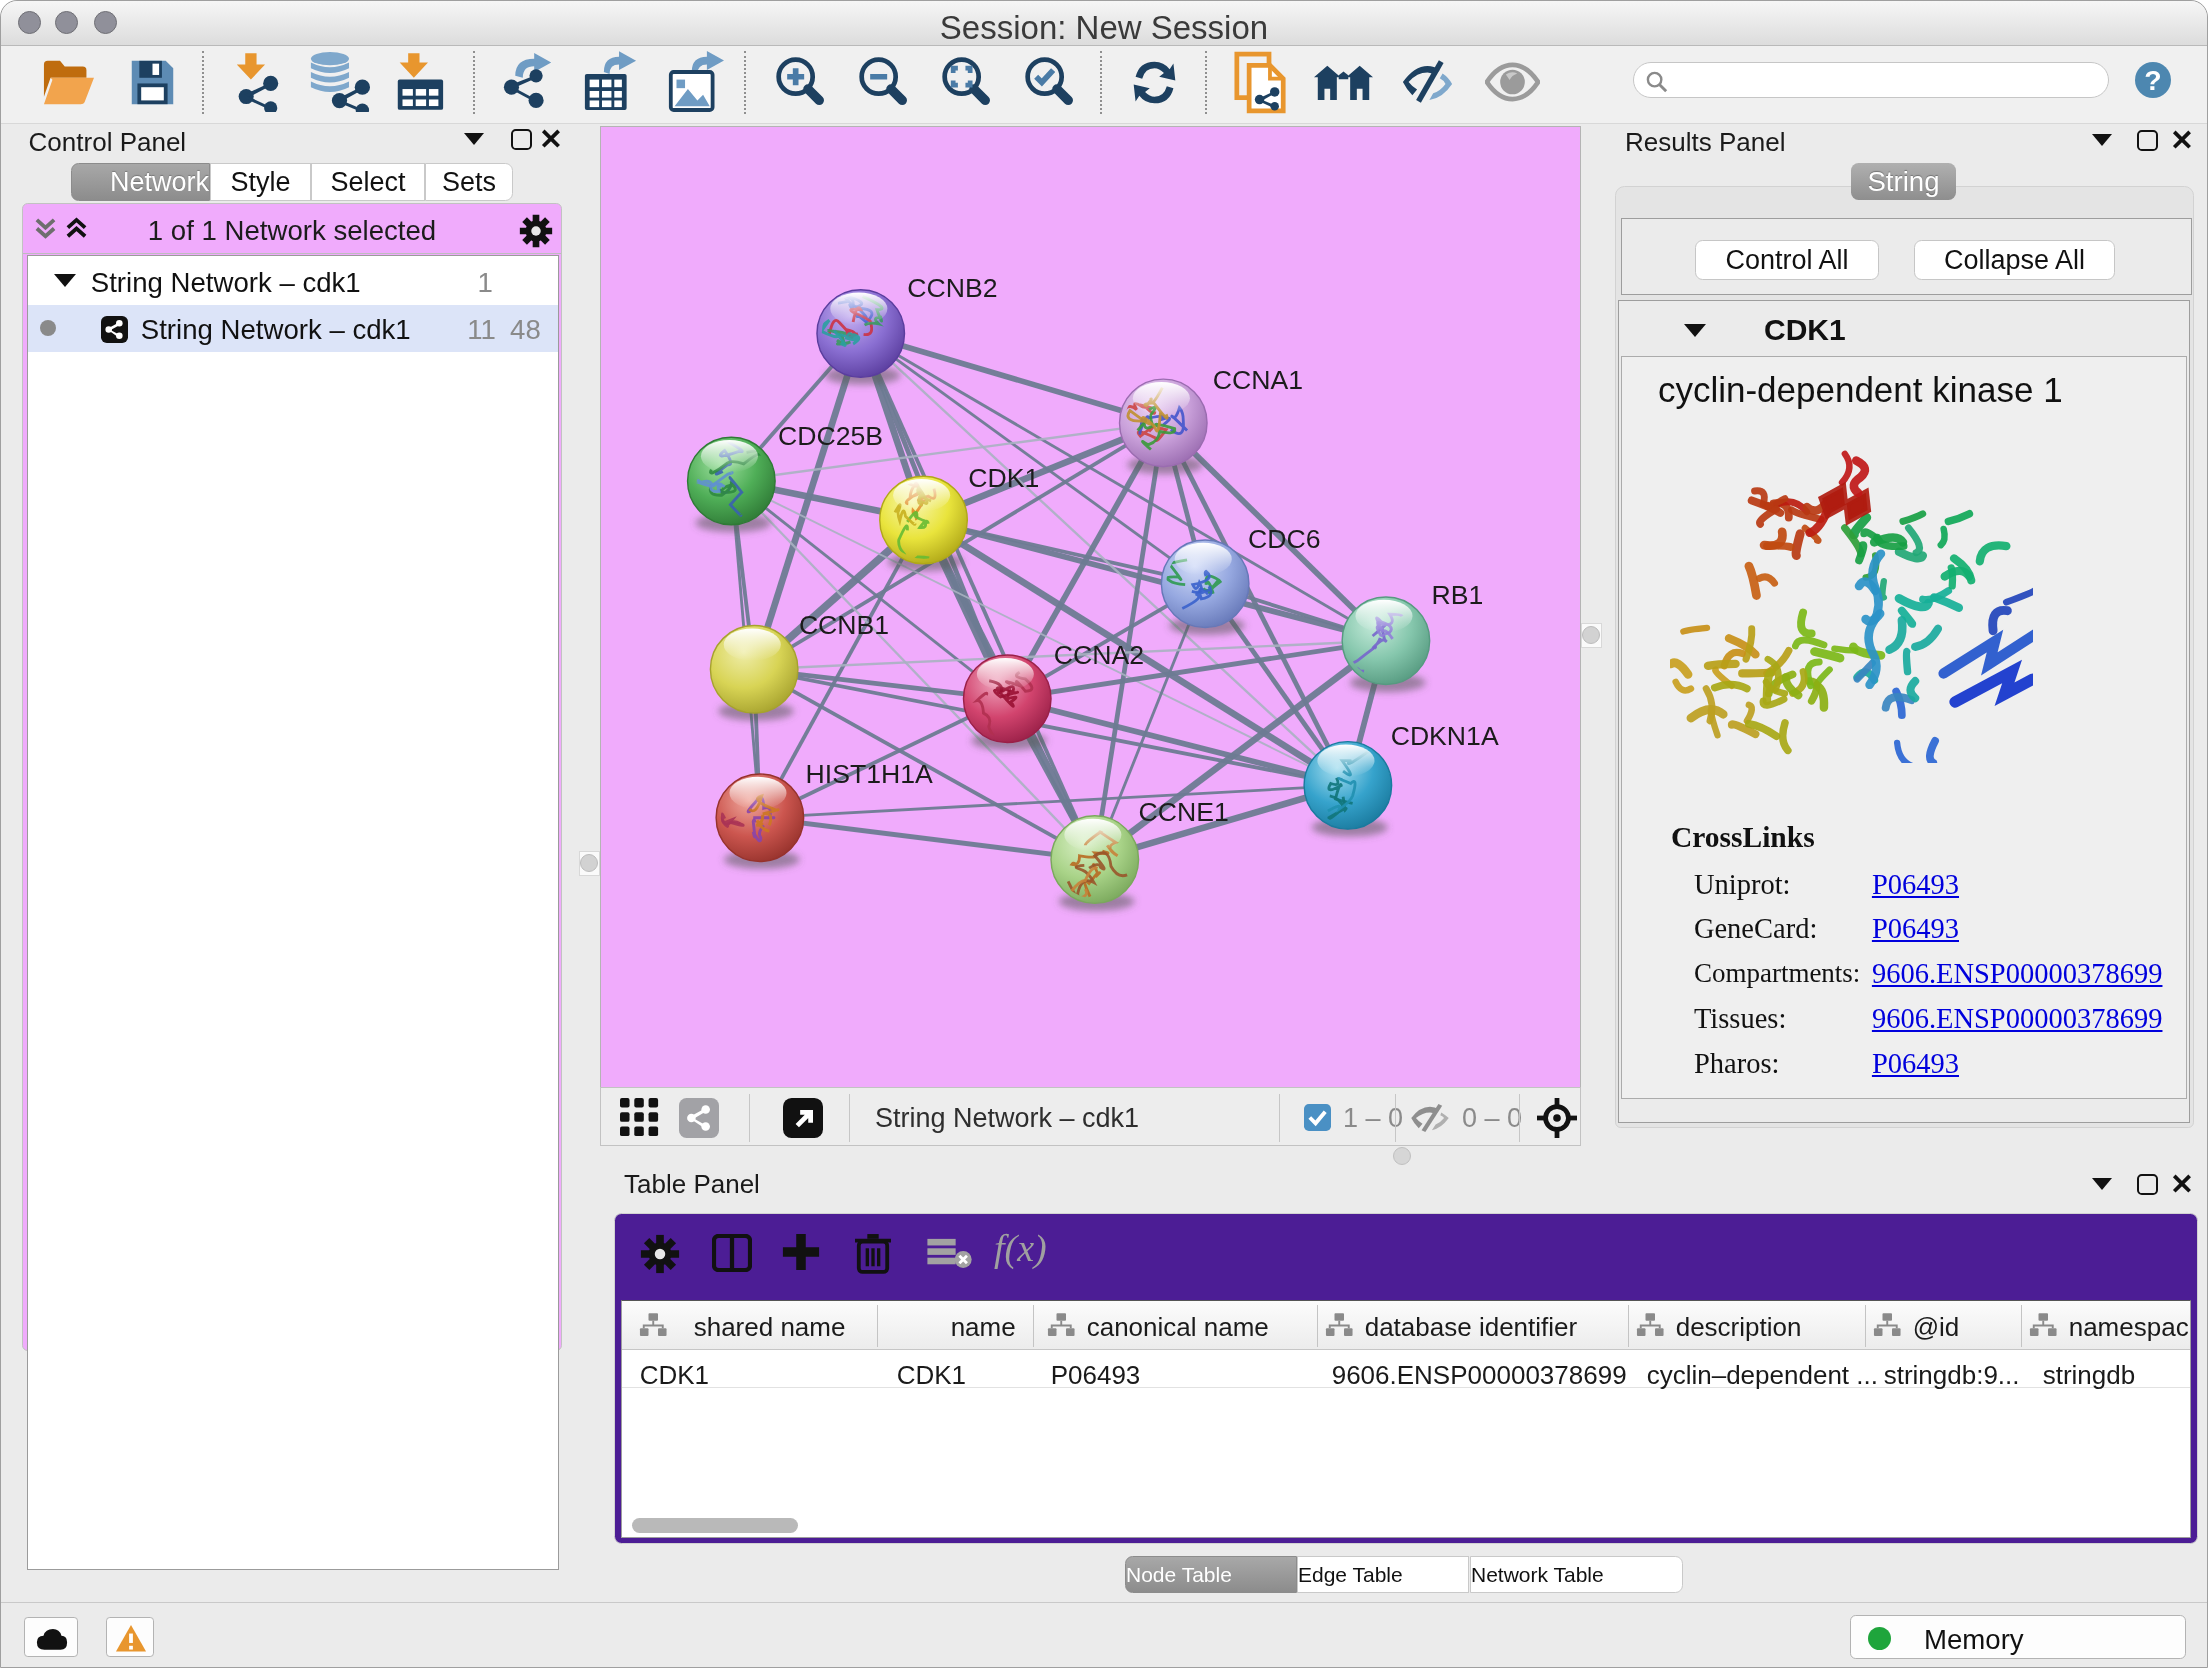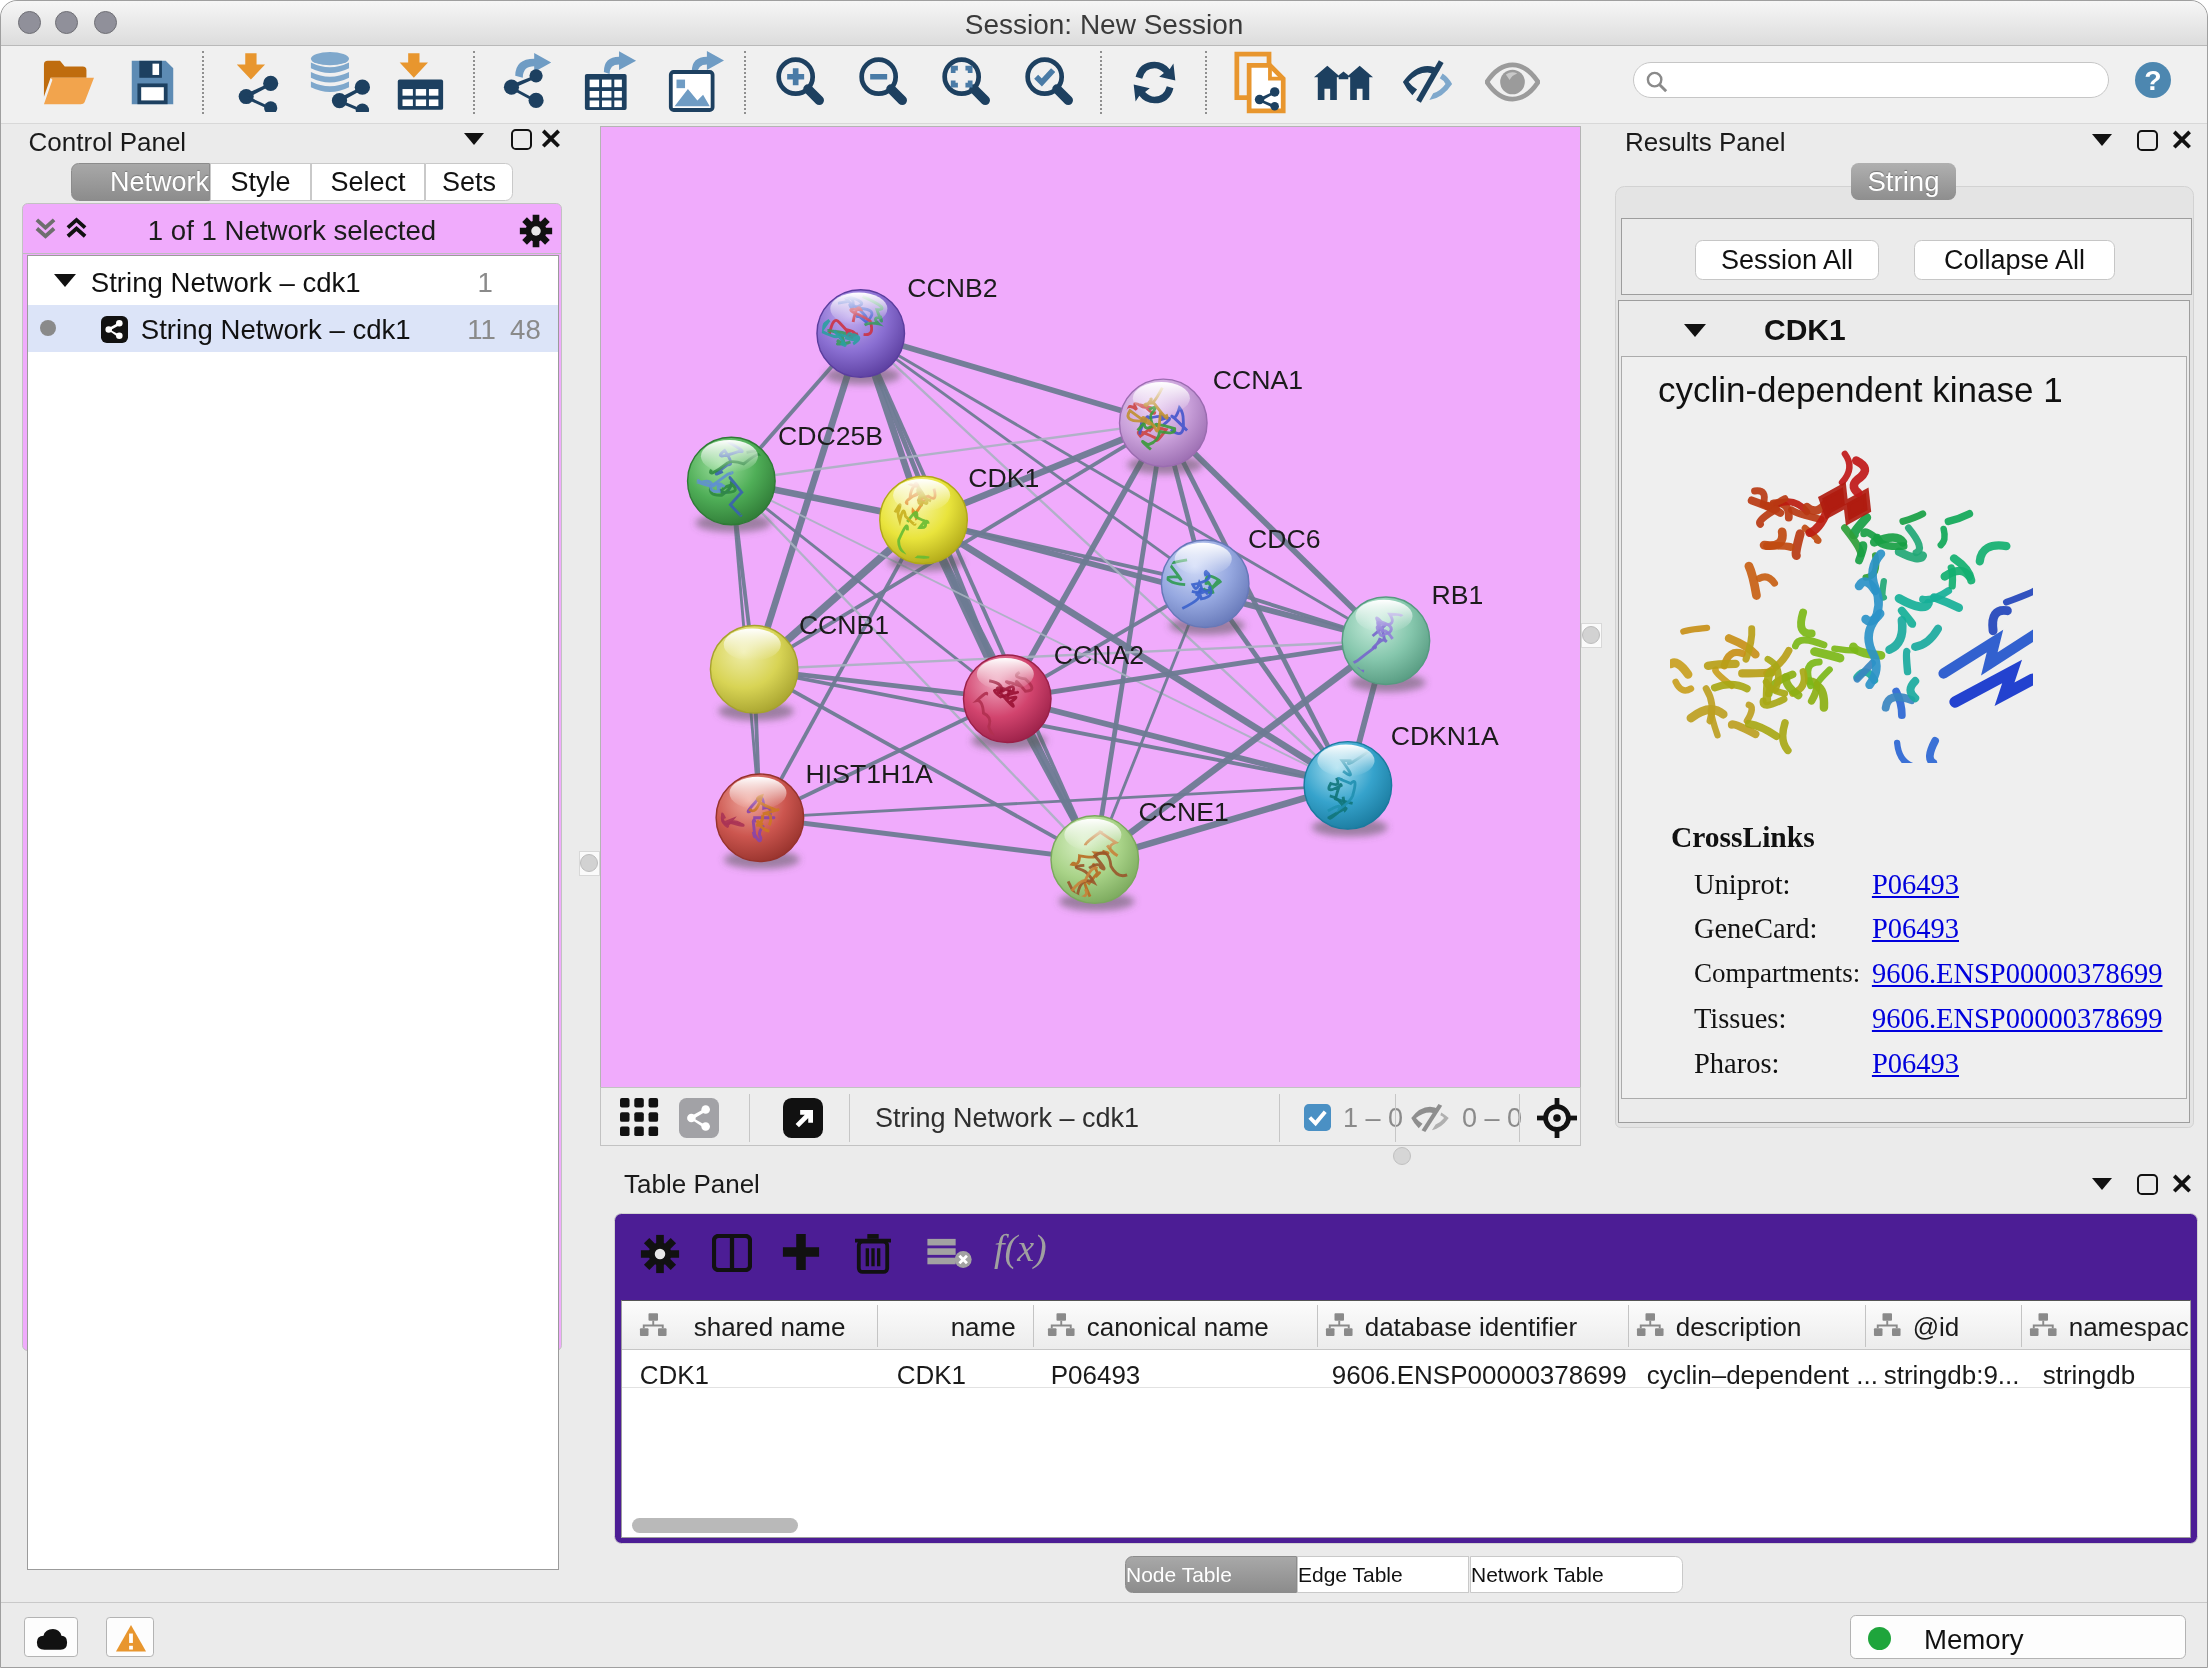--- a/index.html
+++ b/index.html
@@ -1,21 +1,21 @@
 <!DOCTYPE html>
 <html style="font-size:15px"><head>
 <meta charset="utf-8">
 <style>
 * { margin:0; padding:0; box-sizing:border-box; }
 html,body { width:2208px; height:1668px; background:#fff; }
 body { font-family:"Liberation Sans", sans-serif; position:relative; overflow:hidden; }
 #win { position:absolute; left:0; top:0; width:2208px; height:1668px; background:#ebebeb; border-radius:17px 17px 0 0; border:1px solid #9f9f9f; overflow:hidden; }
 #titlebar { position:absolute; left:0; top:0; width:100%; height:45px; background:linear-gradient(#f6f6f6,#dcdcdc); border-bottom:1px solid #b9b9b9; border-radius:16px 16px 0 0; }
 .light { position:absolute; top:9.5px; width:23px; height:23px; border-radius:50%; background:#90909a; border:1.4px solid #6f6f75; }
-#title { position:absolute; top:7.6px; left:0; width:100%; text-align:center; font-size:28px; color:#3a3a3a; }
+#title { position:absolute; top:7.6px; left:0; width:100%; text-align:center; font-size:33px; color:#3a3a3a; }
 #toolbar { position:absolute; left:0; top:45px; width:100%; height:78px; background:#f0f0f0; border-bottom:1px solid #d8d8d8; }
 .tsep { position:absolute; top:4.8px; height:63px; width:0; border-left:2.9px dotted #8f8f8f; }
 .ticon { position:absolute; }
 #searchbox { position:absolute; left:1632px; top:16px; width:476px; height:36px; background:#fff; border:1px solid #c6c6c6; border-radius:18px; }
 #helpbtn { position:absolute; left:2134px; top:16px; width:36px; height:36px; border-radius:50%; background:#4d87b0; color:#fff; font-size:28.5px; font-weight:bold; text-align:center; line-height:36px; }
 .ptitle { position:absolute; font-size:26px; color:#1a1a1a; }
 .tri { position:absolute; width:0; height:0; border-left:10.5px solid transparent; border-right:10.5px solid transparent; border-top:12.4px solid #111; }
 .sqr { position:absolute; width:21px; height:21px; border:2.9px solid #111; border-radius:4.8px; }
 .xx { position:absolute; font-size:28.5px; font-weight:bold; color:#111; line-height:25px; }
 .seg { position:absolute; height:38px; font-size:27px; text-align:center; background:#fff; border:1px solid #c9c9c9; color:#111; line-height:36px; }
@@ -615,21 +615,21 @@
   </svg>
 </div>
 
   <div class="ptitle" style="left:1624px;top:126px;">Results Panel</div>
   <div class="tri" style="left:2091px;top:133px;"></div>
   <div class="sqr" style="left:2136px;top:129px;"></div>
   <div class="xx" style="left:2169px;top:127px;">✕</div>
   <div id="results"></div>
   <div id="stringtab">String</div>
   <div style="position:absolute;left:1620px;top:217px;width:571px;height:77px;background:#ebebeb;border:1px solid #9d9d9d;"></div>
-  <div class="rbtn" style="left:1694px;top:239px;width:184px;">Session All</div>
+  <div class="rbtn" style="left:1694px;top:239px;width:184px;">Control All</div>
   <div class="rbtn" style="left:1913px;top:239px;width:201px;">Collapse All</div>
   <div style="position:absolute;left:1617px;top:299px;width:572px;height:823px;background:#ebebeb;border:1px solid #9d9d9d;">
     <div class="tri" style="left:65px;top:23px;border-left-width:11.4px;border-right-width:11.4px;border-top-width:13.3px;"></div>
     <div style="position:absolute;left:145px;top:12.4px;font-size:30px;font-weight:bold;color:#111;">CDK1</div>
     <div style="position:absolute;left:1.9px;top:55px;width:566px;height:743px;background:#efefef;border:1px solid #ababab;">
       <div style="position:absolute;left:36px;top:13.3px;font-size:35px;color:#111;">cyclin-dependent kinase 1</div>
       <svg style="position:absolute;left:48px;top:90px;" width="363" height="316" viewBox="0 0 382 332">
 <g fill="none" stroke-linecap="round" stroke-opacity="0.92">
 <path d="M193 210 q3 7 29 9" stroke="#7cb818" stroke-width="9.2"></path>
 <path d="M6 247 q6 13 16 7" stroke="#c9a020" stroke-width="6.9"></path>

